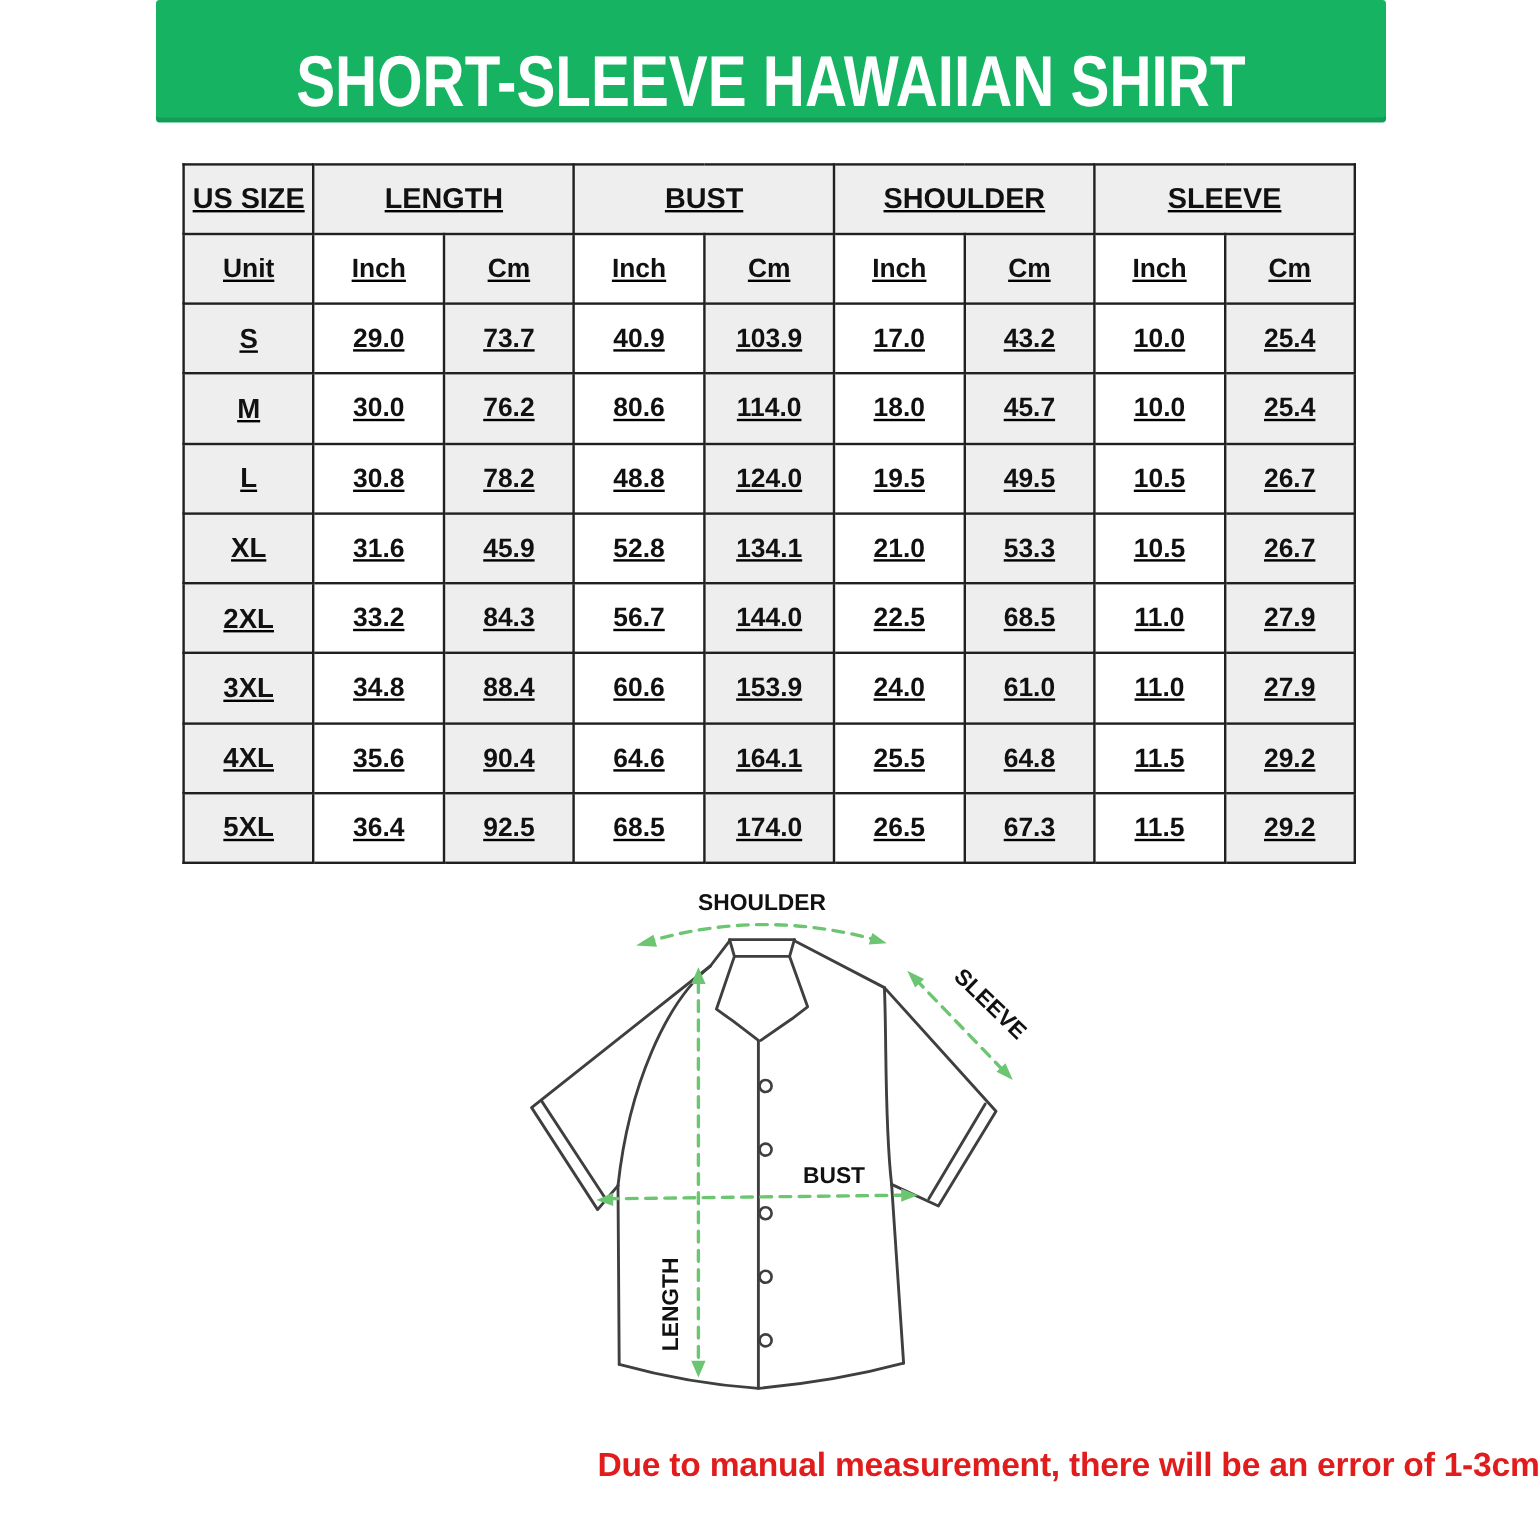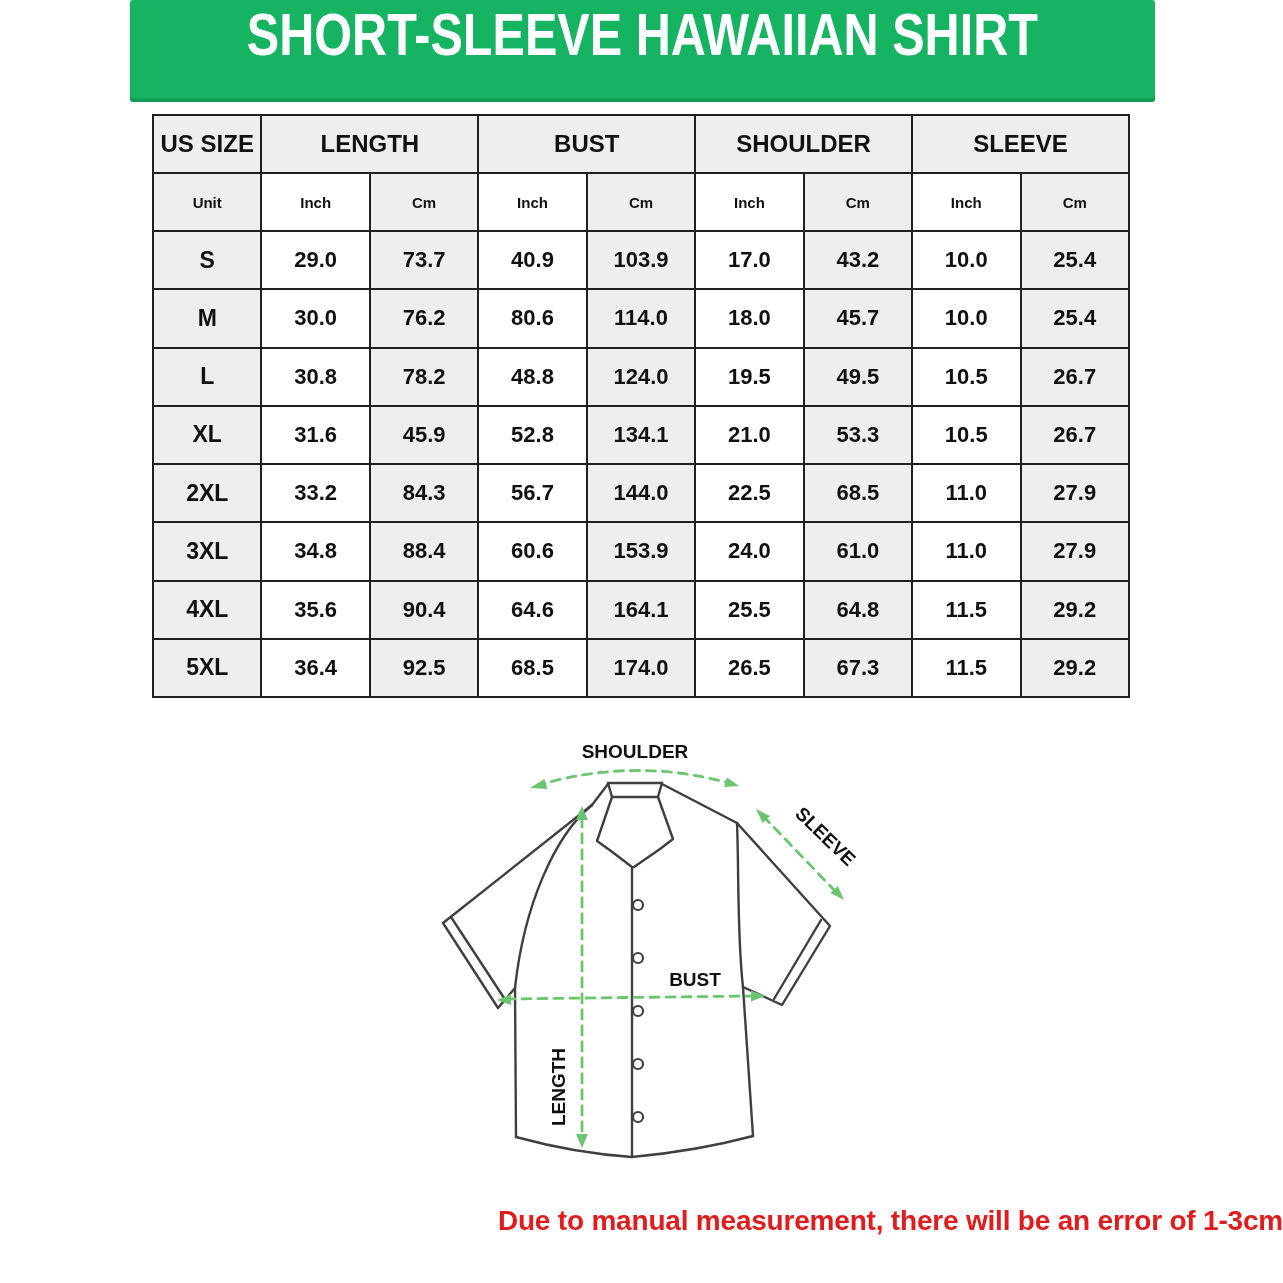--- a/index.html
+++ b/index.html
@@ -12,38 +12,38 @@
   *{box-sizing:border-box;}
   html,body{margin:0;padding:0;}
   body{
     width:1283px;height:1283px;background:#ffffff;position:relative;overflow:hidden;
     font-family:"Liberation Sans",sans-serif;
   }
   .banner{
     position:absolute;left:130px;top:0;width:1025px;height:102px;
     background:var(--banner-green);border-radius:3px;
     box-shadow:inset 0 -4px 0 rgba(0,0,0,.12);
-    display:flex;align-items:flex-start;justify-content:center;
+    display:flex;align-items:flex-end;justify-content:center;
   }
   .banner h1{
     margin:0;color:#ffffff;font-size:60px;font-weight:bold;white-space:nowrap;
     transform:scaleX(.81);transform-origin:center;letter-spacing:0;
   }
-  .table-wrap{position:absolute;left:152px;top:114px;width:978px;height:584px;}
+  .table-wrap{position:absolute;left:152px;top:136px;width:978px;height:584px;text-decoration:underline;}
   table{
     width:100%;height:100%;border-collapse:collapse;table-layout:fixed;
     color:#111;font-weight:bold;
   }
   th,td{
     border:2.4px solid var(--border-dark);
     text-align:center;vertical-align:middle;padding:0;
   }
   tr{height:58px;}
   th.group{font-size:24px;background:var(--cell-gray);}
-  thead th{font-size:15px;}
+  thead th{font-size:22px;}
   tbody th{font-size:23px;}
   td{font-size:22px;}
   .gray{background:var(--cell-gray);}
   .white{background:#ffffff;margin-top:32px;}
   .diagram{position:absolute;left:400px;top:720px;}
   .shirt{fill:none;stroke:#3f3f3f;stroke-width:2.4;stroke-linejoin:round;stroke-linecap:round;}
   .button{fill:#ffffff;stroke:#3f3f3f;stroke-width:2.2;}
   .anno{fill:none;stroke:var(--annotation-green);stroke-width:2.8;stroke-dasharray:9 7;stroke-linecap:round;}
   .anno-head{fill:var(--annotation-green);stroke:none;}
   .dlabel{

